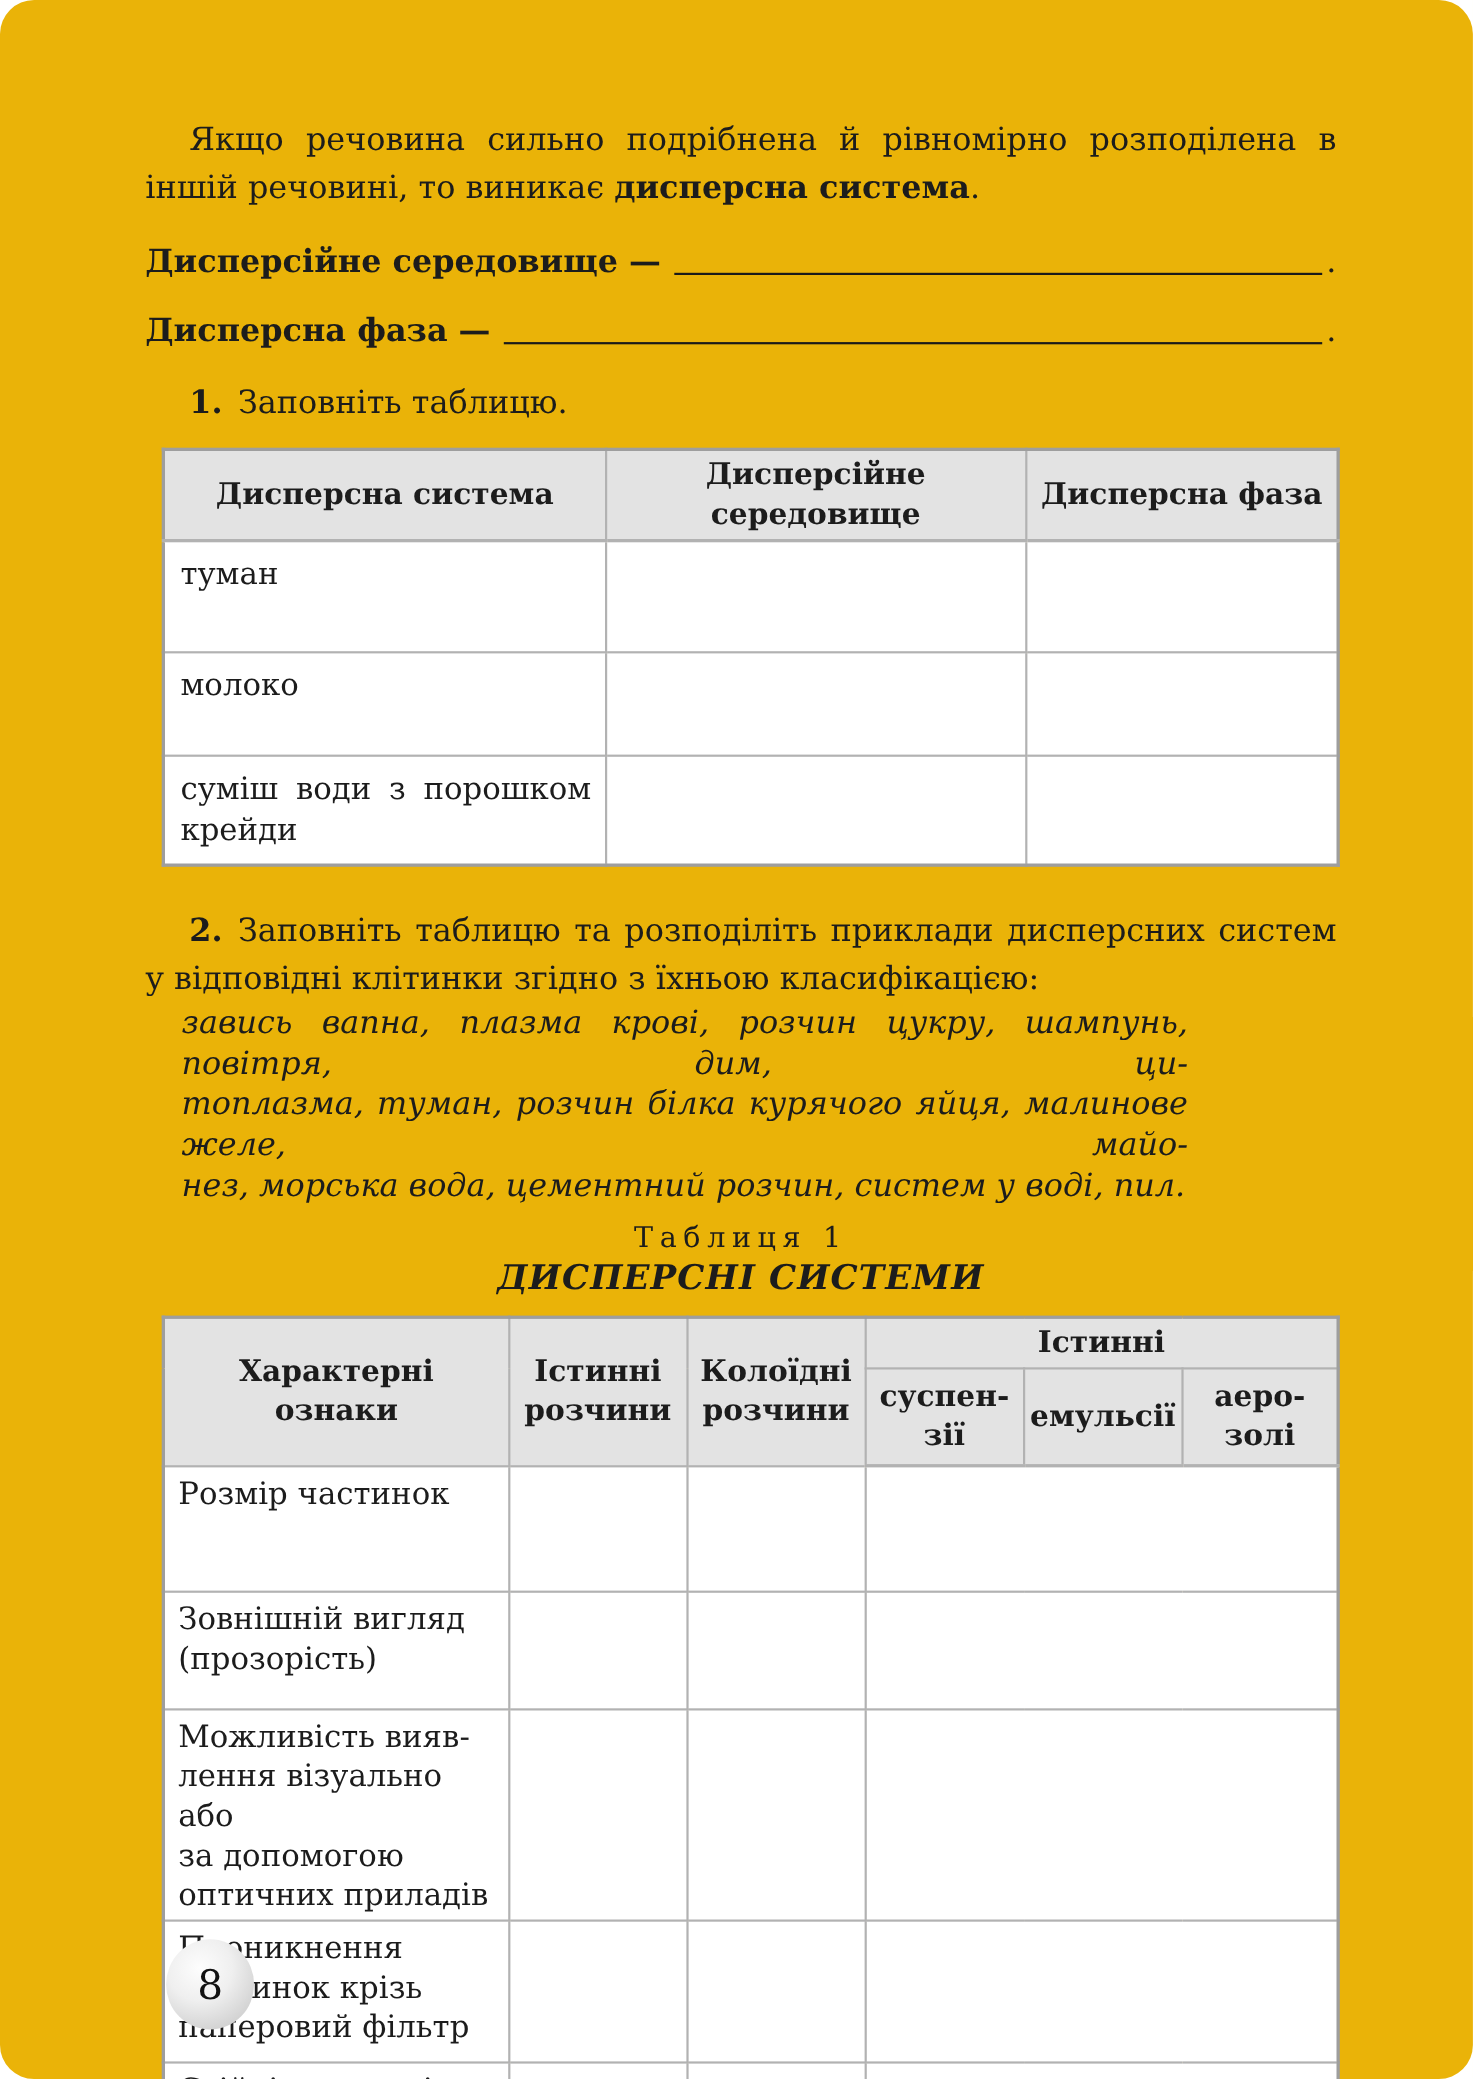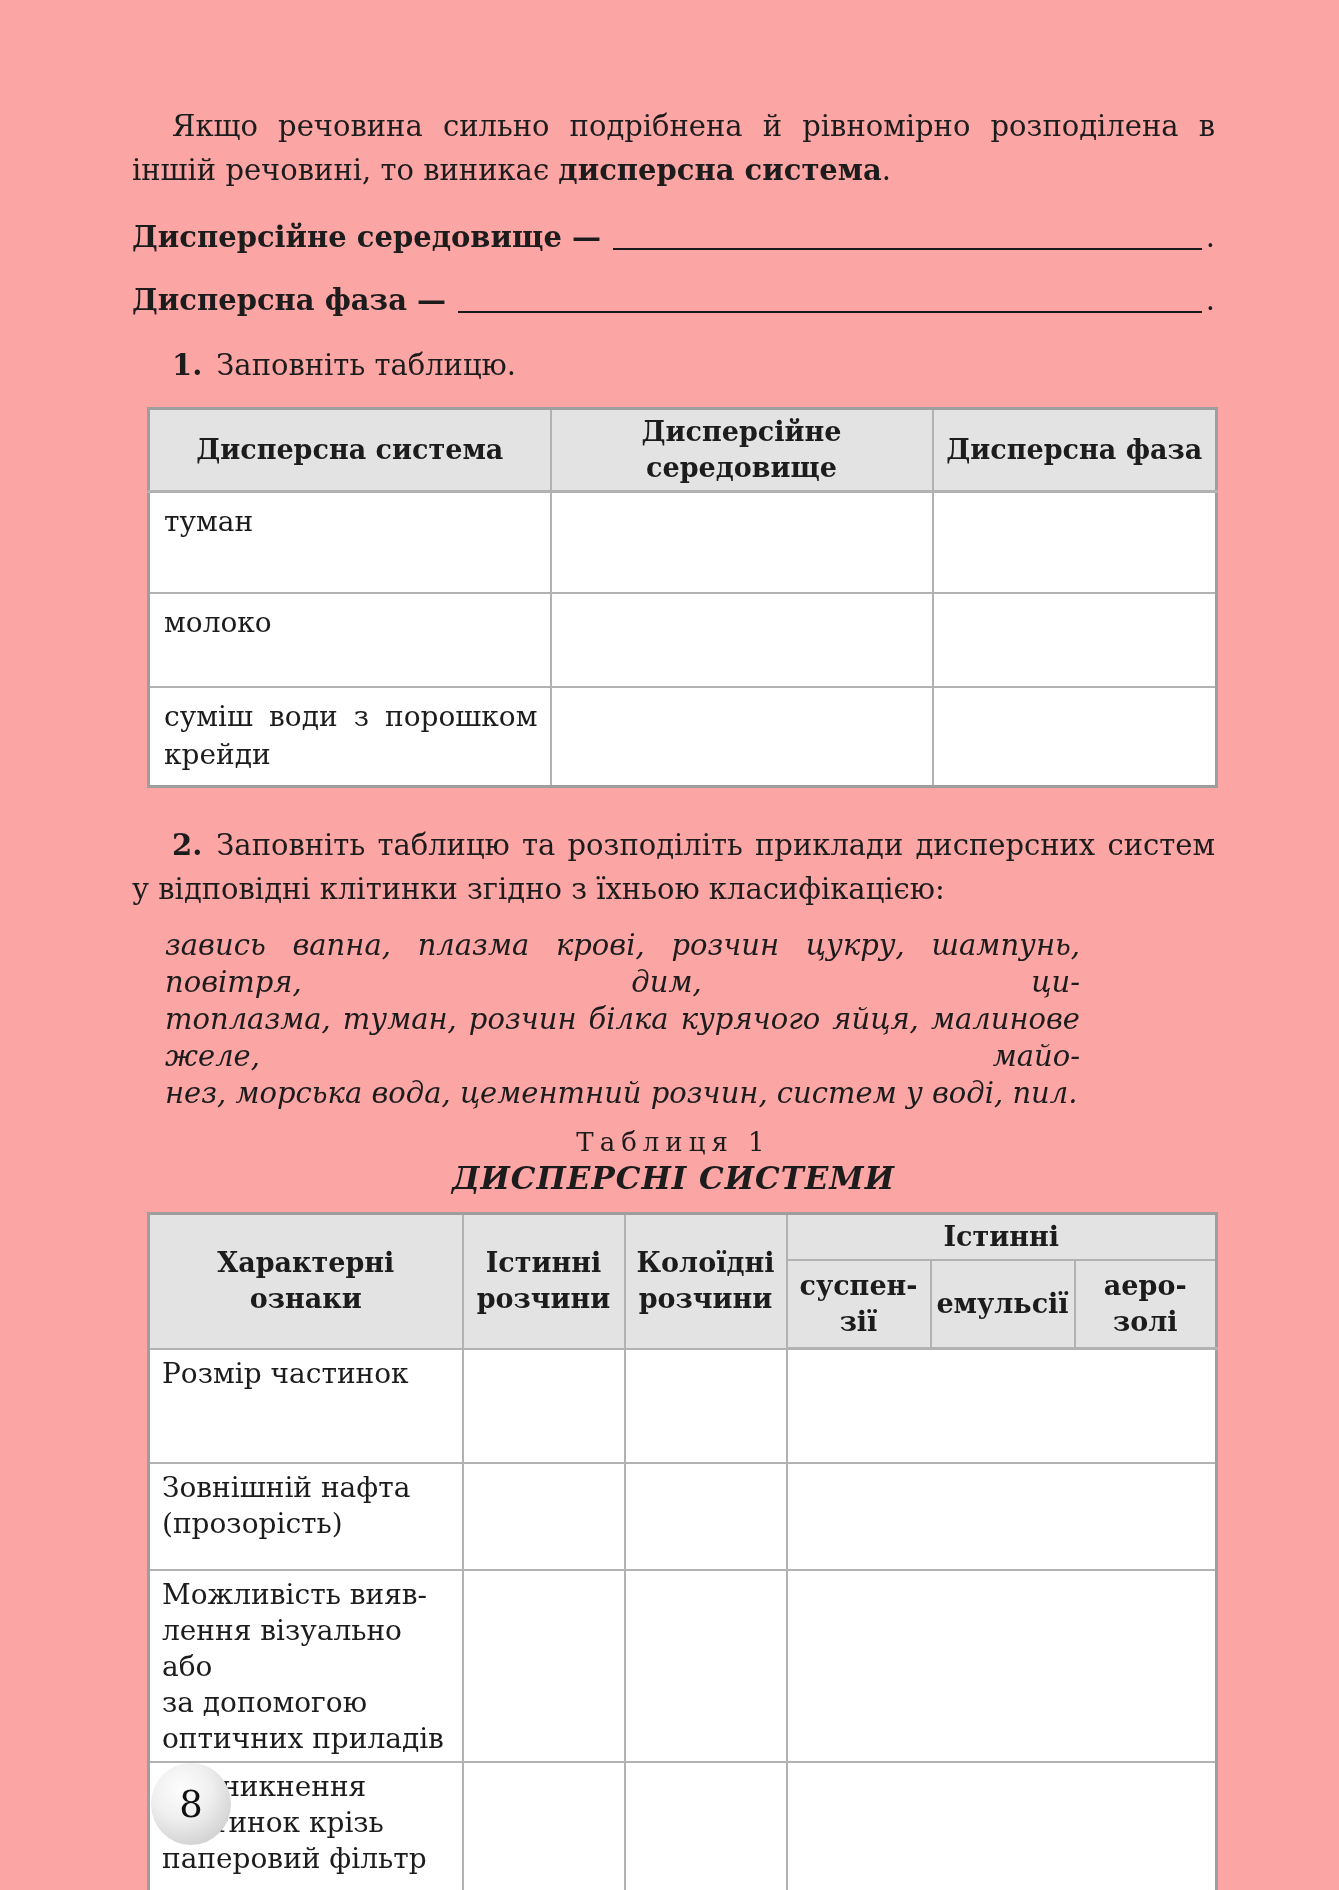--- a/index.html
+++ b/index.html
@@ -1,24 +1,25 @@
 <!DOCTYPE html>
 <html><head>
 <meta charset="utf-8">
 <style>
   html,body{margin:0;padding:0;background:#ffffff;}
   .page{
     position:relative;
     width:1339px;height:1890px;
-    background:#fca5a5;
+    background:#eab308;
     font-family:"DejaVu Serif","Liberation Serif",serif;
     color:#1c1c1c;
     box-sizing:border-box;
     padding:104px 124px 0 132px;
     overflow:hidden;
+    border-radius:31px;
   }
   
   .para{
     font-size:29px;line-height:44px;text-align:justify;
   }
   .para .indent{display:inline-block;width:40px;}
   .b{font-weight:bold;}
   
   .def-line{
     display:flex;align-items:baseline;
@@ -53,21 +54,21 @@
   td{vertical-align:top;background:#ffffff;}
   .t1{margin-top:20px;}
   .t1 th{border-bottom-width:3px;}
   .t1 td{font-size:28px;line-height:38px;padding:10px 12px 4px 14px;text-align:justify;}
   .t1 .h-hdr{height:64px;}
   .t1 .h-r1{height:85px;}
   .t1 .h-r2{height:78px;}
   .t1 .h-r3{height:83px;}
   
   .examples{
-    margin-top:16px;margin-left:33px;width:915px;
+    margin-top:0;margin-left:33px;width:915px;
     font-style:italic;font-size:29px;line-height:37px;
   }
   .examples .ex-line{text-align:justify;text-align-last:justify;}
   .examples .ex-line:last-child{text-align-last:left;}
   
   .tbl-caption{
     margin-top:14px;text-align:center;
     font-size:26px;letter-spacing:6px;line-height:32px;
   }
   .tbl-title{
@@ -206,21 +207,21 @@
     <tr>
       <td class="h-r1">
         <span class="ln">Розмір частинок</span>
       </td>
       <td></td>
       <td></td>
       <td colspan="3"></td>
     </tr>
     <tr>
       <td class="h-r2">
-        <span class="ln">Зовнішній нафта</span>
+        <span class="ln">Зовнішній вигляд</span>
         <span class="ln">(прозорість)</span>
       </td>
       <td></td>
       <td></td>
       <td colspan="3"></td>
     </tr>
     <tr>
       <td class="h-r3">
         <span class="ln">Можливість вияв-</span>
         <span class="ln">лення візуально або</span>

